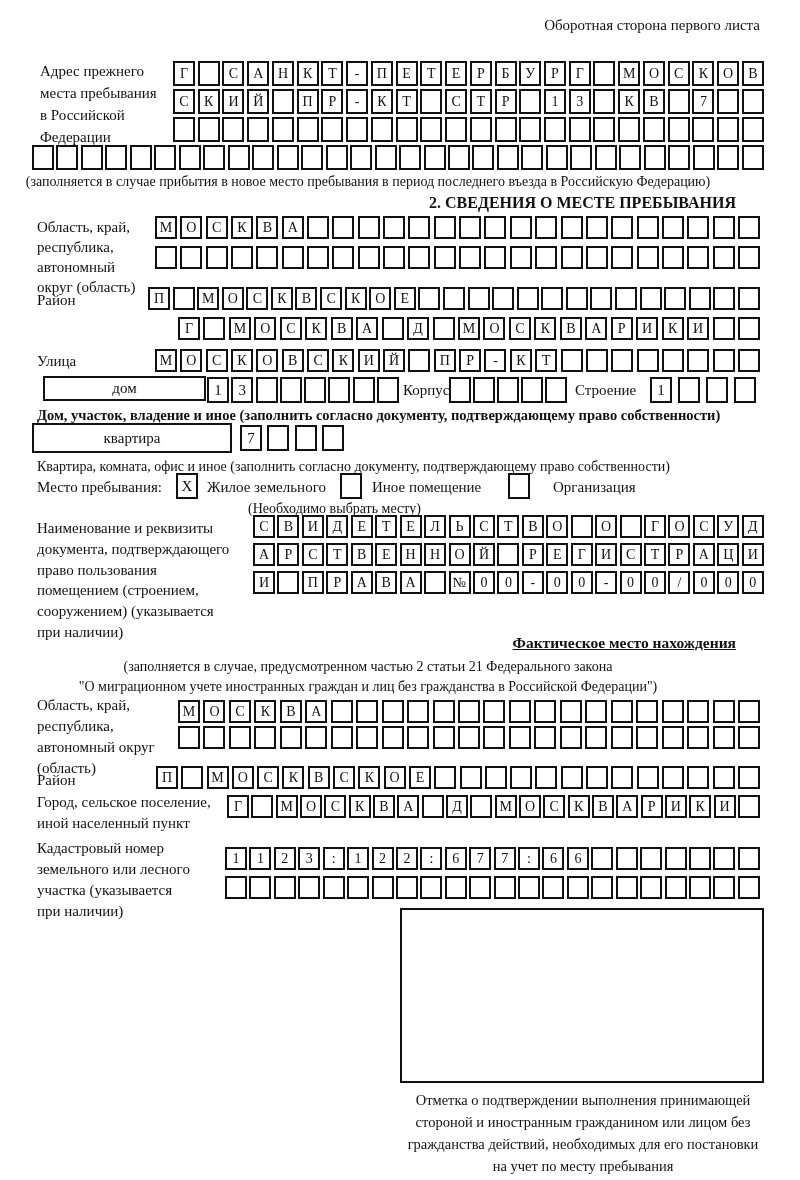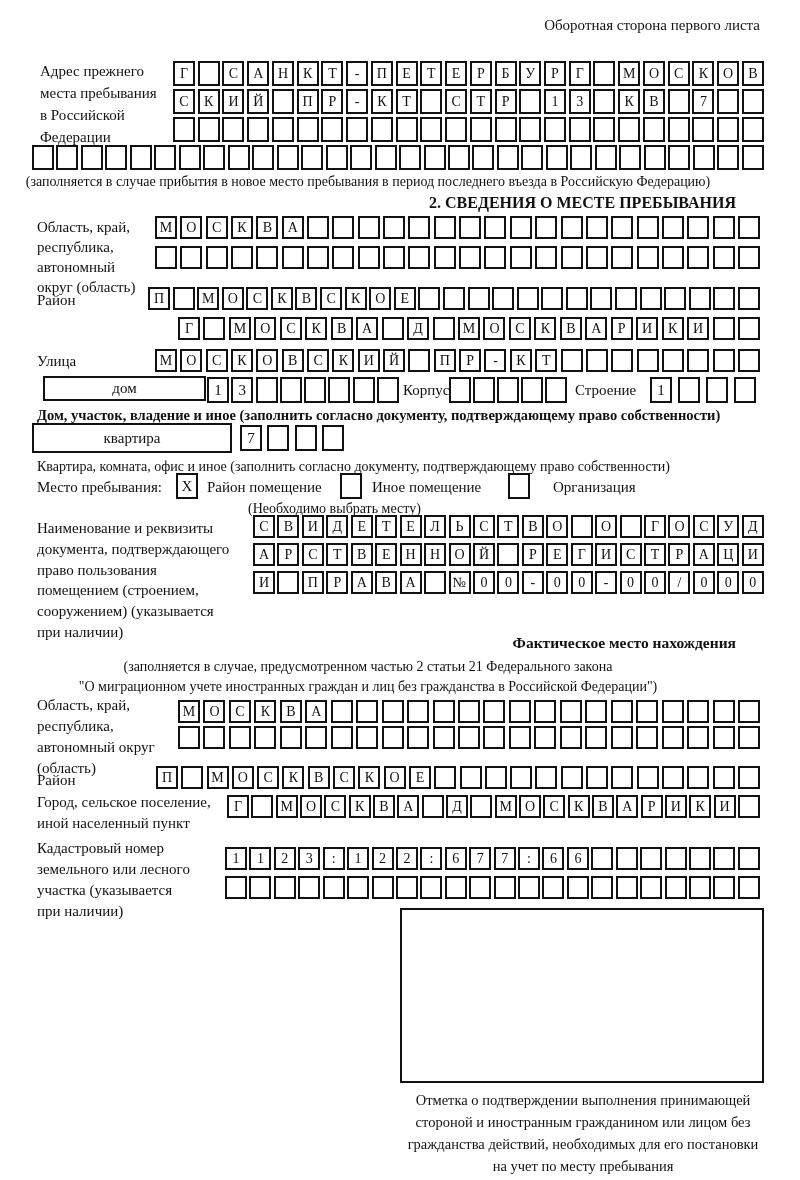--- a/index.html
+++ b/index.html
@@ -328,21 +328,21 @@
   <div class="grid md" style="left:240px;top:425px;width:104px;">
       <div class="cell">7</div>
       <div class="cell"></div>
       <div class="cell"></div>
       <div class="cell"></div>
     </div>
   <div class="abs note" style="left:37px;top:458px;font-size:14px;">Квартира, комната, офис и иное (заполнить согласно документу, подтверждающему право собственности)</div>
 
   <div class="abs lbl" style="left:37px;top:477px;">Место пребывания:</div>
   <div class="chk" style="left:176px;top:473px;">X</div>
-  <div class="abs lbl" style="left:207px;top:477px;">Район помещение</div>
+  <div class="abs lbl" style="left:207px;top:477px;">Жилое земельного</div>
   <div class="chk" style="left:340px;top:473px;"></div>
   <div class="abs lbl" style="left:372px;top:477px;">Иное помещение</div>
   <div class="chk" style="left:508px;top:473px;"></div>
   <div class="abs lbl" style="left:553px;top:477px;">Организация</div>
   <div class="abs note" style="left:248px;top:500px;">(Необходимо выбрать месту)</div>
 
   <div class="abs lbl" style="left:37px;top:518px;line-height:20.8px;">Наименование и реквизиты
 документа, подтверждающего
 право пользования
 помещением (строением,
@@ -411,21 +411,21 @@
       <div class="cell">0</div>
       <div class="cell">-</div>
       <div class="cell">0</div>
       <div class="cell">0</div>
       <div class="cell">/</div>
       <div class="cell">0</div>
       <div class="cell">0</div>
       <div class="cell">0</div>
     </div>
 
-  <div class="abs ctr ttl" style="top:634px;font-size:15.5px;">Фактическое место нахождения</div>
+  <div class="abs ctr ttl" style="top:634px;font-size:15.5px;text-decoration:underline;">Фактическое место нахождения</div>
   <div class="abs note ctr" style="top:658px;">(заполняется в случае, предусмотренном частью 2 статьи 21 Федерального закона</div>
   <div class="abs note ctr" style="top:678px;">"О миграционном учете иностранных граждан и лиц без гражданства в Российской Федерации")</div>
 
   <div class="abs lbl" style="left:37px;top:695px;line-height:21px;">Область, край,
 республика,
 автономный округ
 (область)</div>
   <div class="grid" style="left:178px;top:700px;width:582px;">
       <div class="cell">М</div>
       <div class="cell">О</div>

